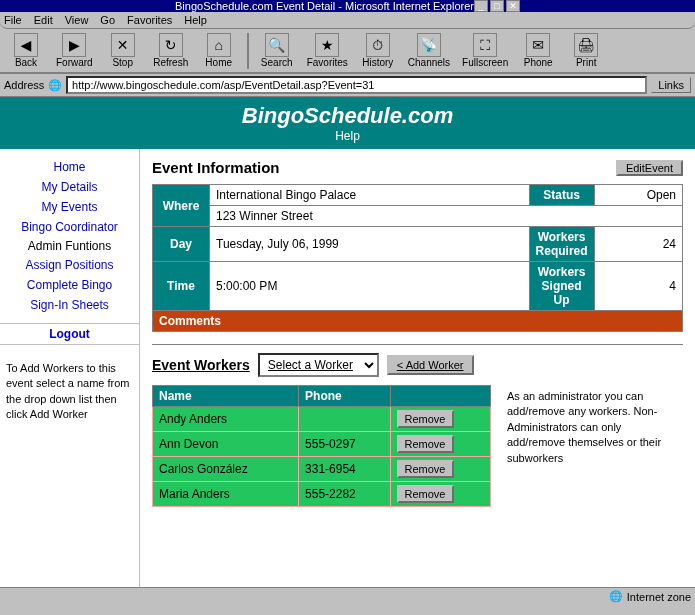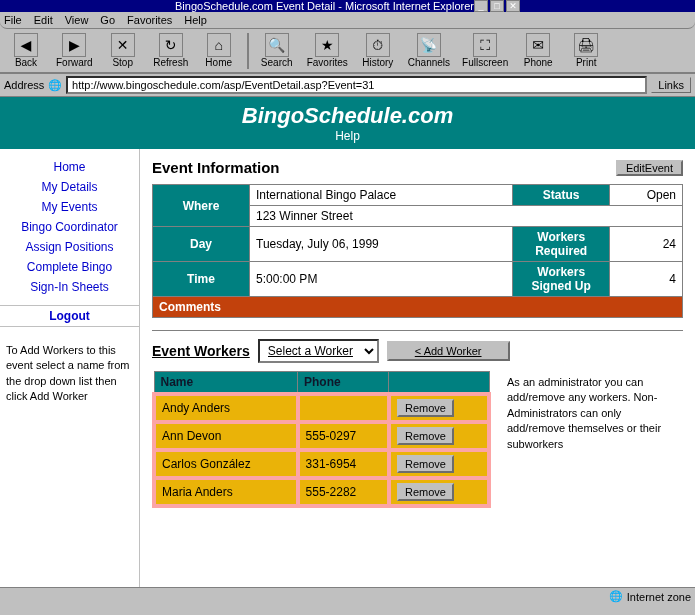--- a/index.html
+++ b/index.html
@@ -191,21 +191,21 @@
     }
     .event-table td {
       border: 1px solid #808080;
       padding: 3px 6px;
       font-size: 12px;
     }
     .label-cell {
       background: #008080;
       color: white;
       font-weight: bold;
-      width: 97px;
+      width: 57px;
       text-align: center;
     }
     .value-cell {
       background: white;
       color: black;
     }
     .status-label {
       background: #008080;
       color: white;
       font-weight: bold;
@@ -240,21 +240,21 @@
     }
     .worker-select {
       border: 2px inset #808080;
       padding: 2px 4px;
       font-size: 12px;
       background: white;
     }
     .add-worker-btn {
       border: 2px outset #c0c0c0;
       background: #c0c0c0;
-      padding: 2px 26px;
+      padding: 2px 8px;
       font-size: 11px;
       cursor: pointer;
     }
 
     
     .workers-layout {
       display: flex;
       gap: 12px;
     }
     .workers-table-wrap { flex: 1; }
@@ -266,31 +266,31 @@
       padding: 4px;
     }
 
     
     .workers-table {
       width: 100%;
       border-collapse: collapse;
     }
     .workers-table th {
       background: #008080;
-      color: #0f172a;
+      color: #ffffff;
       border: 1px solid #808080;
       padding: 3px 6px;
       font-size: 12px;
       text-align: left;
     }
     .workers-table td {
-      border: 4px solid #fca5a5;
+      border: 1px solid #fca5a5;
       padding: 3px 6px;
       font-size: 12px;
-      background: #eab308;
+      background: #22c55e;
     }
     .remove-btn {
       border: 2px outset #c0c0c0;
       background: #c0c0c0;
       padding: 1px 6px;
       font-size: 11px;
       cursor: pointer;
     }
 
     
@@ -396,20 +396,21 @@
     <a class="help-link" href="#">Help</a>
   </div>
 
   <div class="main-layout">
 
     <div class="sidebar">
       <a href="#">Home</a>
       <a href="#">My Details</a>
       <a href="#">My Events</a>
       <a href="#">Bingo Coordinator</a>
+      <div class="section-title">Admin Funtions</div>
       <a href="#">Assign Positions</a>
       <a href="#">Complete Bingo</a>
       <a href="#">Sign-In Sheets</a>
       <a href="#" class="logout-link">Logout</a>
       <div class="sidebar-instructions">To Add Workers to this event select a name from the drop down list then click Add Worker</div>
     </div>
 
     <div class="content-area">
 
       <div class="event-info-header">

